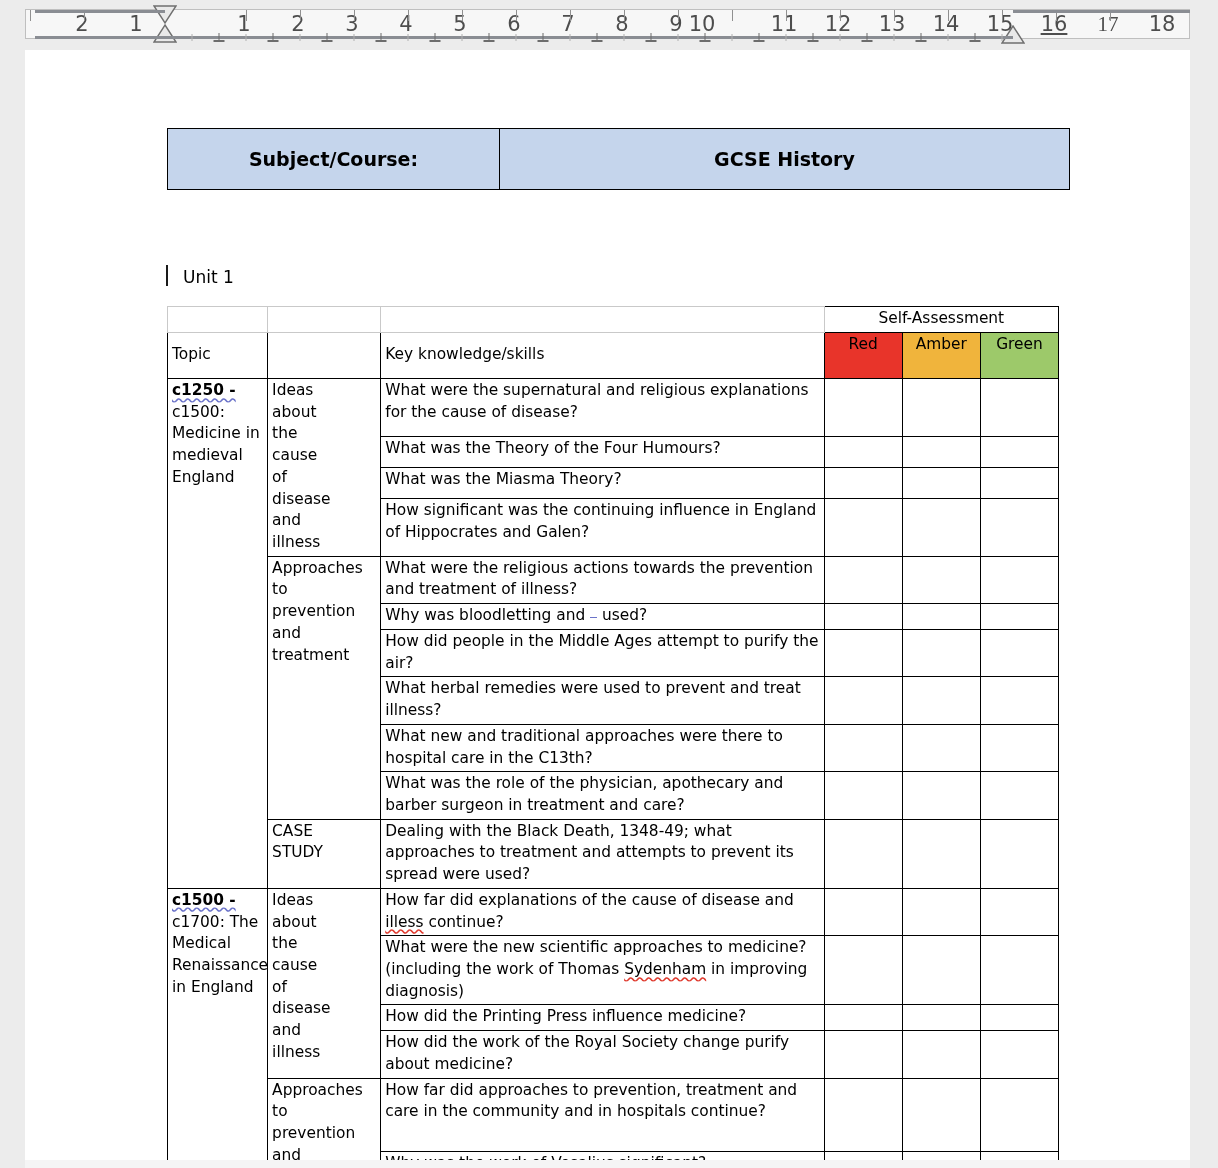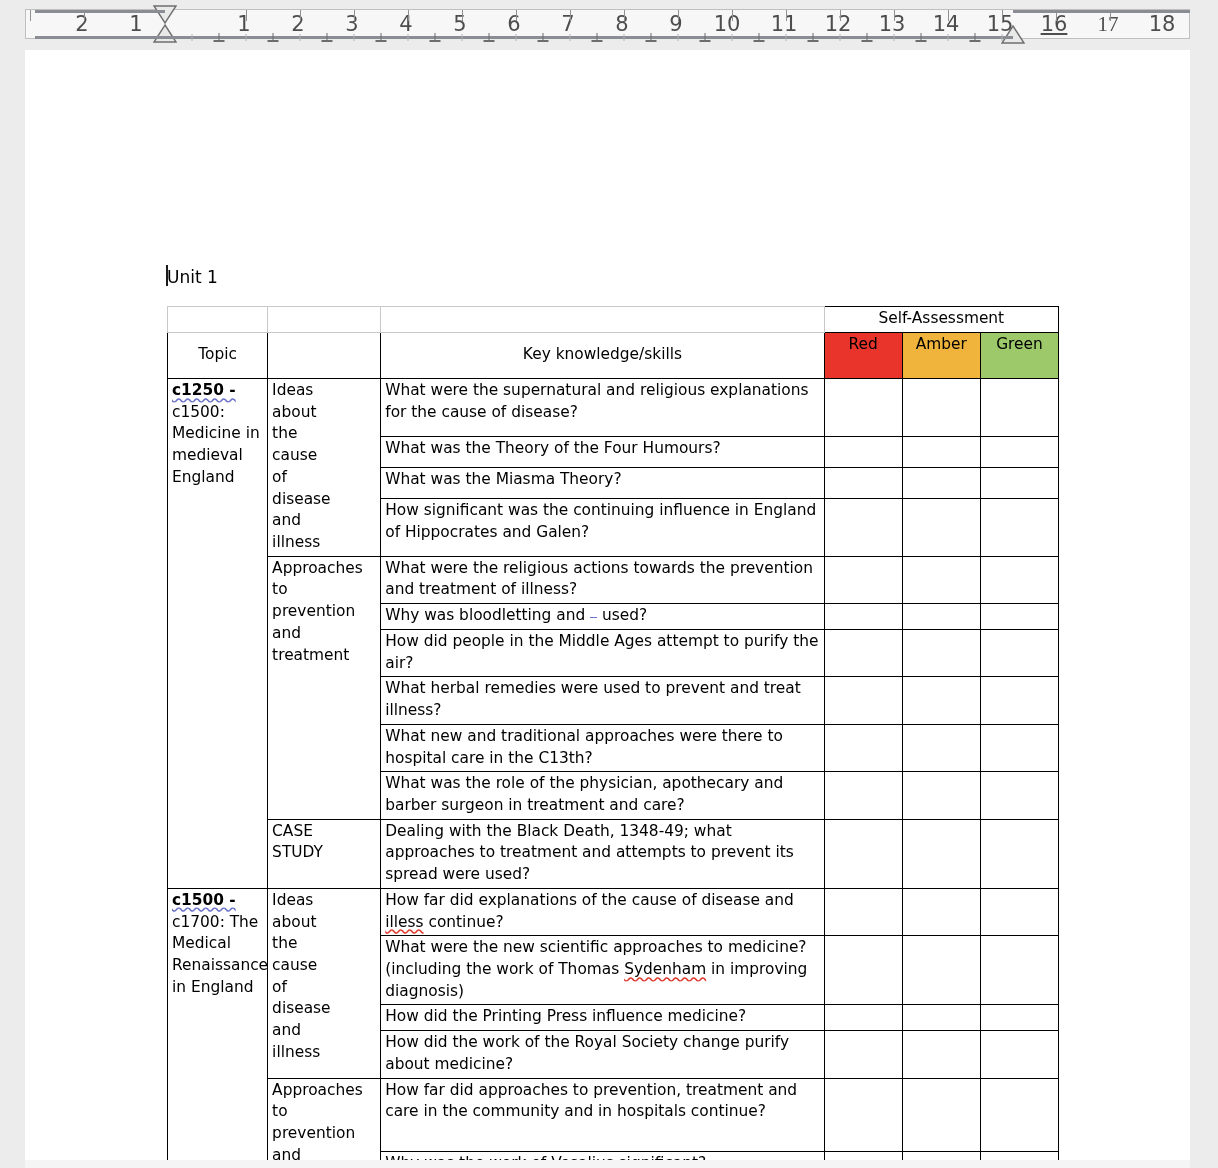--- a/index.html
+++ b/index.html
@@ -84,41 +84,42 @@
   }
   #info-table td.shaded{background:#c5d5ec;}
   #info-table col.c1{width:332px;}
   #info-table col.c2{width:570px;}
 
   
   #unit-label{
     position:absolute;left:142px;top:217px;
     font-size:17px;color:#000;
     font-family:"DejaVu Sans","Liberation Sans",sans-serif;
+    padding-left:16px;
   }
   #unit-caret{
     position:absolute;left:141px;top:215px;width:1.6px;height:21px;background:#1a1a1a;
   }
 
   
   #main-table{
     position:absolute;left:142px;top:256px;width:892px;
     border-collapse:collapse;table-layout:fixed;
   }
   #main-table td{
     border:1.3px solid #000;
     vertical-align:top;
     font-size:15.4px;line-height:1.41;
     color:#000;
     padding:1px 4px 2px 4px;
   }
   #main-table td.noborder{
     border-color:#c9c9c9;
   }
-  #main-table td.center{text-align:center;vertical-align:middle;}
+  #main-table td.center{text-align:left;vertical-align:middle;}
   #main-table td.blank{padding:0;}
   .col-topic{width:100px;}
   .col-theme{width:113px;}
   .col-key{width:443px;}
   .col-rag{width:78px;}
 
   td.rag-red{background:#e8342a;text-align:center;vertical-align:top;}
   td.rag-amber{background:#f0b43c;text-align:center;vertical-align:top;}
   td.rag-green{background:#9dc96a;text-align:center;vertical-align:top;}
   td.sa-head{text-align:center;vertical-align:middle;}
@@ -156,21 +157,21 @@
       <div class="rnum" style="left: 111px;">1</div>
       <div class="rnum" style="left: 219px;">1</div>
       <div class="rnum" style="left: 273px;">2</div>
       <div class="rnum" style="left: 327px;">3</div>
       <div class="rnum" style="left: 381px;">4</div>
       <div class="rnum" style="left: 435px;">5</div>
       <div class="rnum" style="left: 489px;">6</div>
       <div class="rnum" style="left: 543px;">7</div>
       <div class="rnum" style="left: 597px;">8</div>
       <div class="rnum" style="left: 651px;">9</div>
-      <div class="rnum" style="left: 702px;">10</div>
+      <div class="rnum" style="left: 677px;">10</div>
       <div class="rnum" style="left: 759px;">11</div>
       <div class="rnum" style="left: 813px;">12</div>
       <div class="rnum" style="left: 867px;">13</div>
       <div class="rnum" style="left: 921px;">14</div>
       <div class="rnum" style="left: 975px;">15</div>
       <div class="rnum" style="left: 1029px; text-decoration: underline;">16</div>
       <div class="rnum" style="left: 1083px; font-family: Liberation Serif, serif;">17</div>
       <div class="rnum" style="left: 1137px;">18</div>
     </div>
   <div id="ruler-marks">
@@ -245,20 +246,24 @@
 
 <div id="page">
 
 
   <table id="info-table">
     <colgroup>
         <col class="c1">
         <col class="c2">
       </colgroup>
     <tbody>
+      <tr>
+        <td class="shaded">Subject/Course:</td>
+        <td class="shaded">GCSE History</td>
+      </tr>
     </tbody>
   </table>
 
   <div id="unit-caret"></div>
   <div id="unit-label">Unit 1</div>
 
   <table id="main-table">
     <colgroup>
       <col class="col-topic">
         <col class="col-theme">

